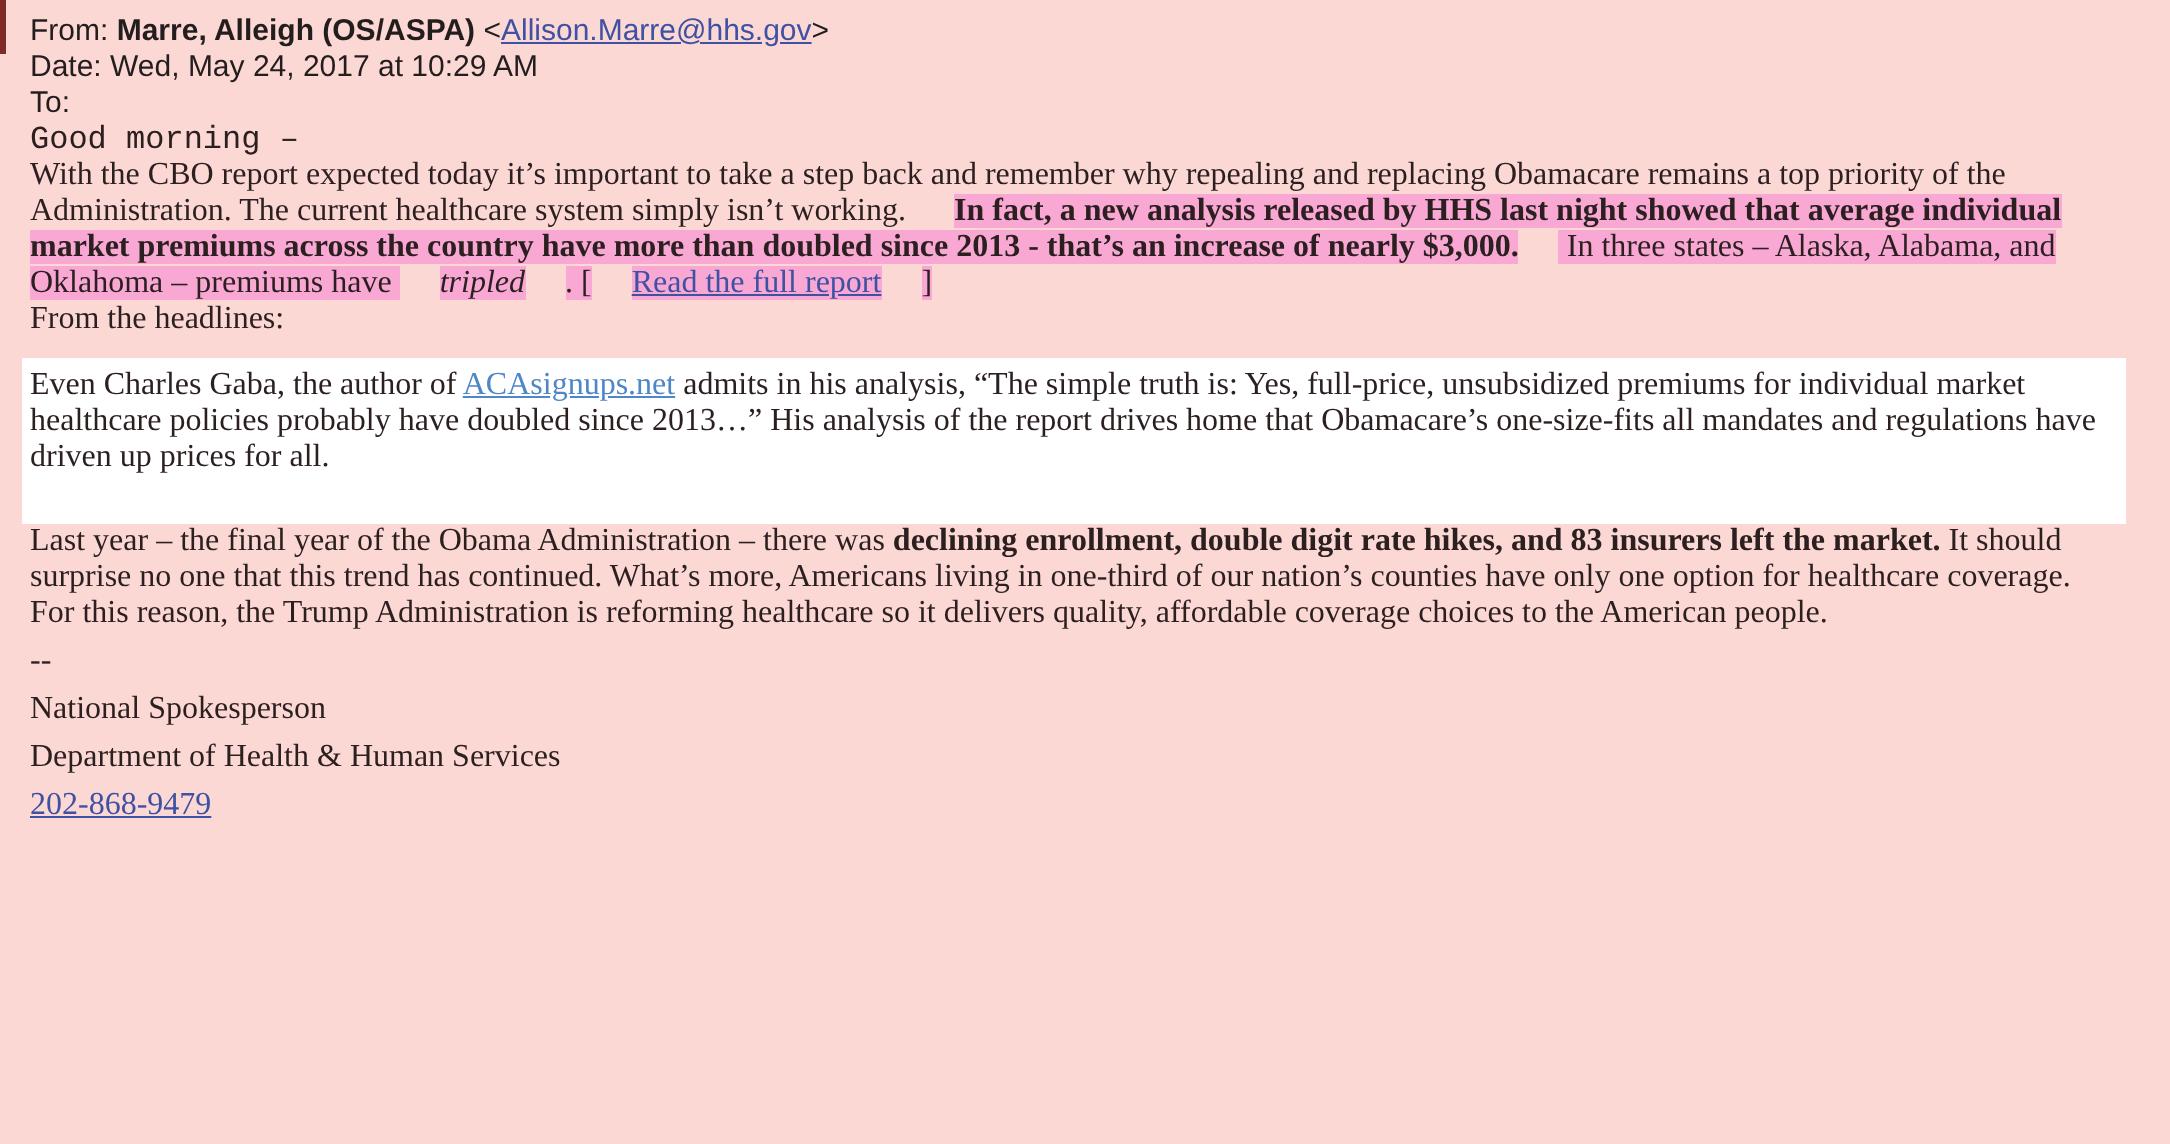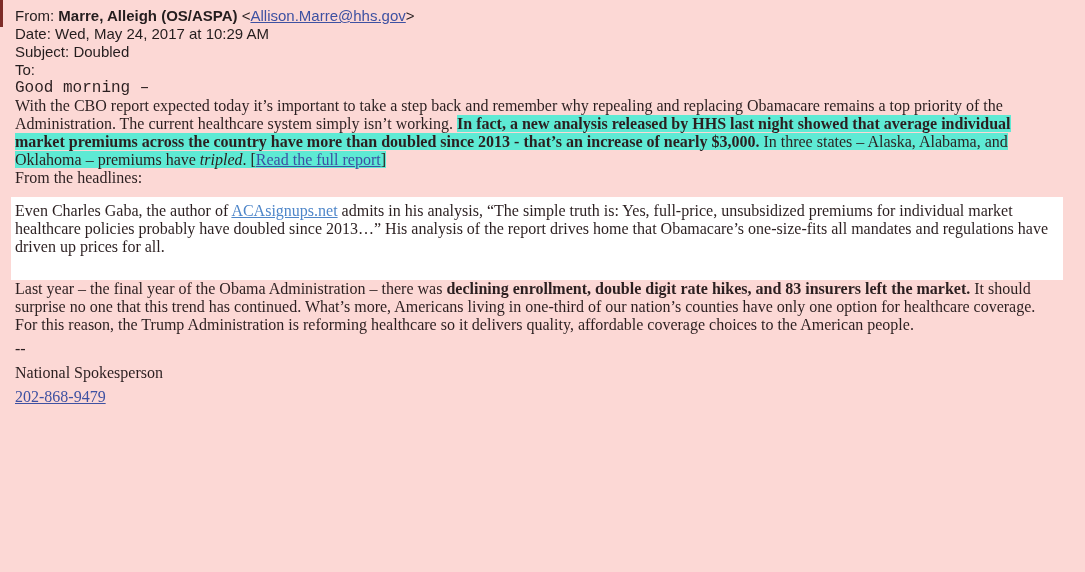--- a/index.html
+++ b/index.html
@@ -23,21 +23,21 @@
   }
   .hdr p{margin:0;}
   .hdr .bold{font-weight:bold;}
   a.lnk{color:#3e51a2;text-decoration:underline;cursor:pointer;}
   
   .bodytxt{font-size:16px;line-height:18px;}
   .bodytxt p{margin:0;}
   .greeting{margin-top:26px;font-family:Liberation Mono, monospace;}
   .para1{margin-top:10px;}
   .headlines{margin-top:11px;}
-  .hl{background:#5eead4;}
+  .hl{background:#f9a8d4;margin-left:20px;}
   .bullets{margin-top:17px;}
   .bullet-row{display:flex;align-items:baseline;padding-left:3px;line-height:22px;}
   .bullet-dot{width:24px;flex:0 0 24px;font-size:13px;color:#2b1f20;}
   .gaba-box{
     background:#ffffff;
     margin:10px 0 0 -4px;
     padding:5px 8px 24px 4px;
   }
   .lastyear{margin-top:8px;}
   .reason{margin-top:10px;}
@@ -48,21 +48,20 @@
 </head>
 <body>
 
 <div class="corner-bar"></div>
 
 <div class="email">
 
   <div class="hdr">
     <p><span>From: </span><span class="bold">Marre, Alleigh (OS/ASPA)</span><span> &lt;</span><a class="lnk" href="#">Allison.Marre@hhs.gov</a><span>&gt;</span></p>
     <p><span>Date: </span><span>Wed, May 24, 2017 at 10:29 AM</span></p>
-    <p><span>Subject: </span><span>Doubled</span></p>
     <p><span>To:</span></p>
   </div>
 
   <div class="bodytxt">
 
     <p class="greeting">Good morning –</p>
 
     <p class="para1"><span>With the CBO report expected today it’s important to take a step back and remember why repealing and replacing Obamacare remains a top priority of the Administration. The current healthcare system simply isn’t working. </span><span class="hl" style="font-weight: bold;">In fact, a new analysis released by HHS last night showed that average individual market premiums across the country have more than doubled since 2013 - that’s an increase of nearly $3,000.</span><span class="hl"> In three states – Alaska, Alabama, and Oklahoma – premiums have </span><span class="hl" style="font-style: italic;">tripled</span><span class="hl">. [</span><a href="#" class="lnk hl">Read the full report</a><span class="hl">]</span></p>
 
     <p class="headlines">From the headlines:</p>
@@ -72,17 +71,18 @@
       <p><span>Even Charles Gaba, the author of </span><a href="#" class="lnk" style="color: rgb(78, 134, 201);">ACAsignups.net</a><span> admits in his analysis, “The simple truth is: Yes, full-price, unsubsidized premiums for individual market healthcare policies probably have doubled since 2013…” His analysis of the report drives home that Obamacare’s one-size-fits all mandates and regulations have driven up prices for all.</span></p>
     </div>
 
     <p class="lastyear"><span>Last year – the final year of the Obama Administration – there was </span><span style="font-weight: bold;">declining enrollment, double digit rate hikes, and 83 insurers left the market.</span><span> It should surprise no one that this trend has continued. What’s more, Americans living in one-third of our nation’s counties have only one option for healthcare coverage.</span></p>
 
     <p class="reason">For this reason, the Trump Administration is reforming healthcare so it delivers quality, affordable coverage choices to the American people.</p>
 
     <div class="sig">
       <p class="sig-divider">--</p>
       <p>National Spokesperson</p>
+      <p>Department of Health &amp; Human Services</p>
       <p><a class="lnk" href="#">202-868-9479</a></p>
     </div>
 
   </div>
 </div>
 
 </body></html>

